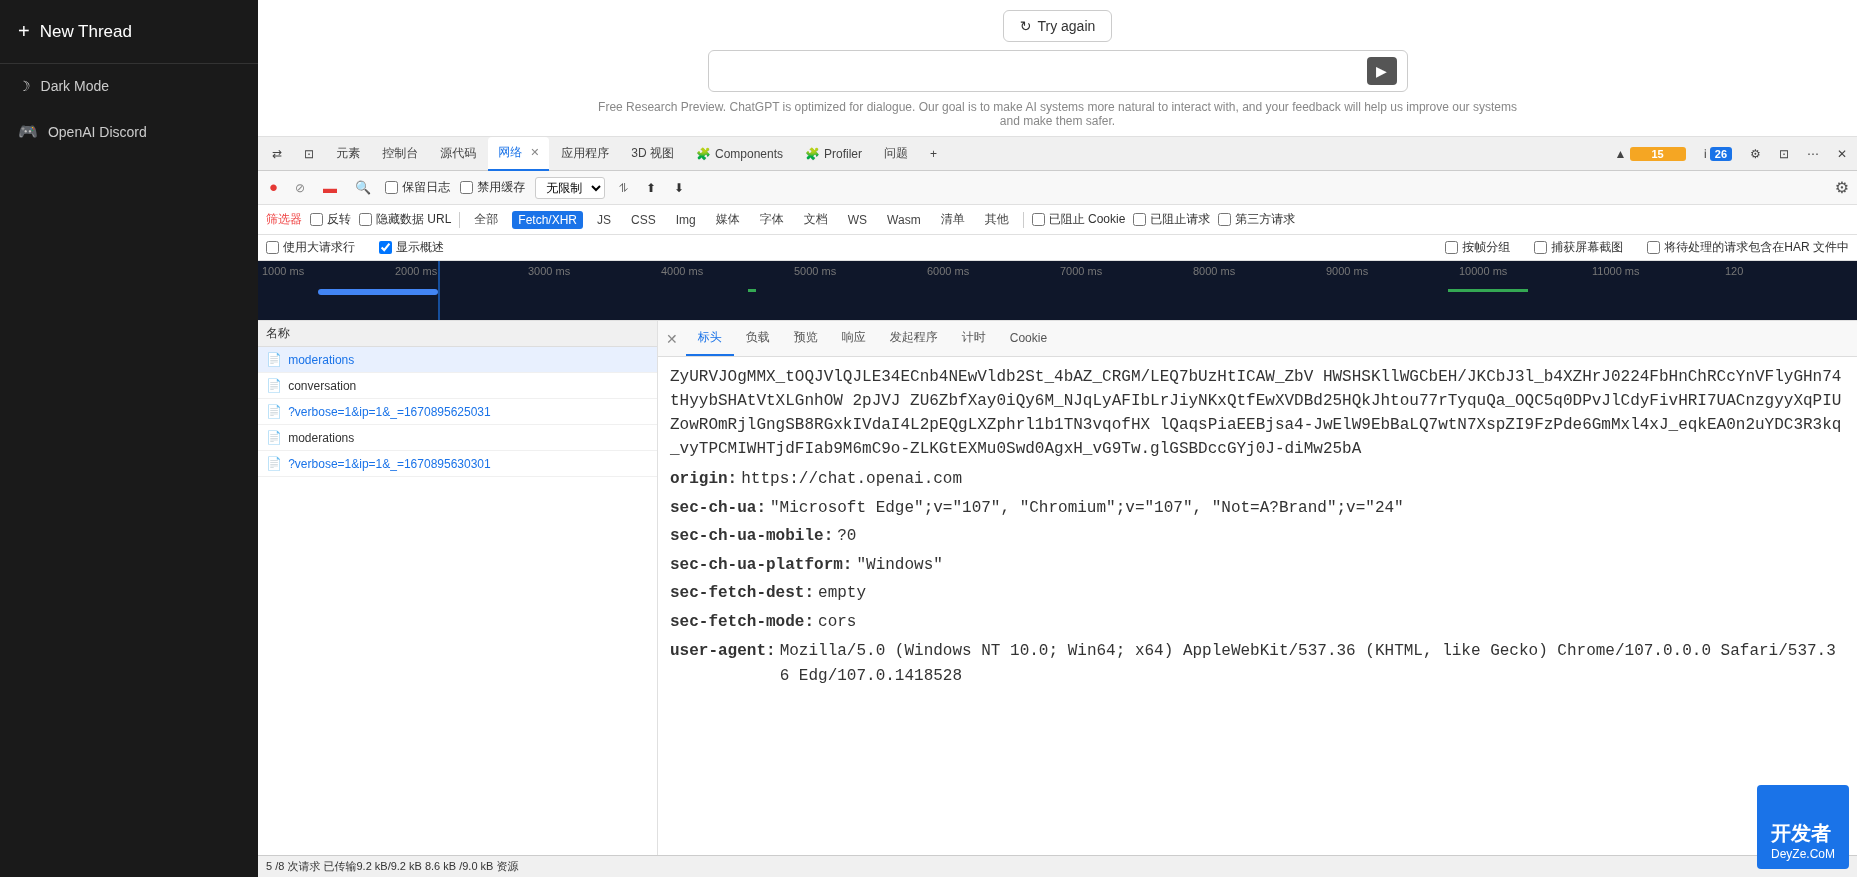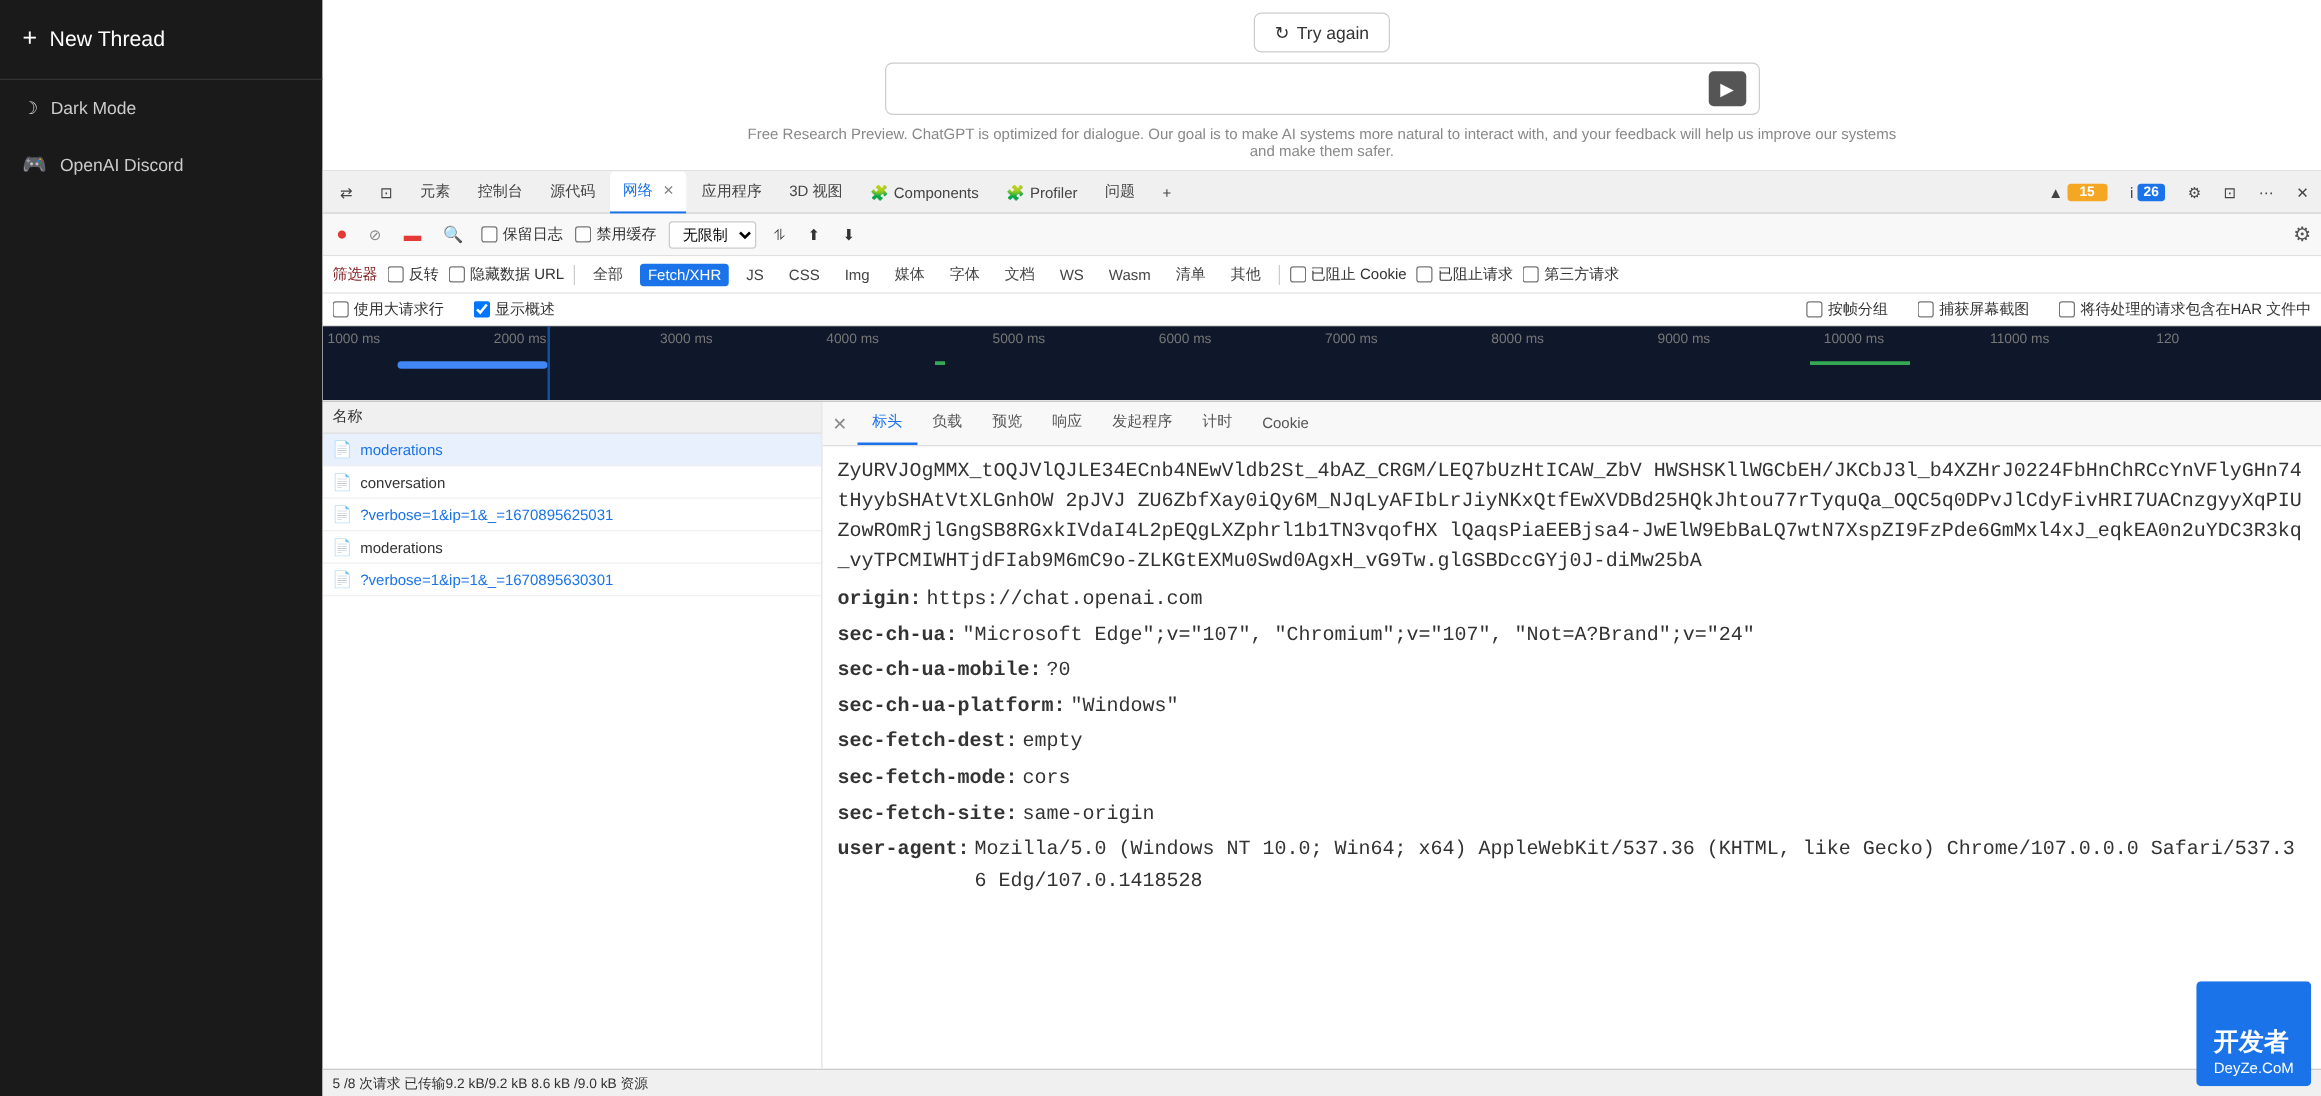--- a/index.html
+++ b/index.html
@@ -151,21 +151,21 @@
       gap: 3px;
       padding: 3px 6px;
       font-size: 12px;
       color: #444;
       cursor: pointer;
     }
     .warn-badge {
       background: #f5a623;
       color: #fff;
       border-radius: 3px;
-      padding: 1px 10px;
+      padding: 1px 22px;
       font-size: 11px;
       font-weight: bold;
     }
     .info-badge {
       background: #1a73e8;
       color: #fff;
       border-radius: 3px;
       padding: 1px 5px;
       font-size: 11px;
       font-weight: bold;
@@ -220,21 +220,21 @@
     
     .filter-bar {
       display: flex;
       align-items: center;
       background: #fff;
       border-bottom: 1px solid #e0e0e0;
       padding: 4px 8px;
       gap: 8px;
       flex-wrap: wrap;
     }
-    .filter-label { font-size: 12px; color: #7f1d1d; }
+    .filter-label { font-size: 12px; color: #ef4444; }
     .filter-chip {
       font-size: 12px;
       color: #444;
       cursor: pointer;
       padding: 2px 6px;
       border-radius: 3px;
     }
     .filter-chip.active {
       background: #1a73e8;
       color: #fff;
@@ -714,24 +714,20 @@
             </div>
             <div class="detail-row">
               <span class="detail-key">sec-fetch-dest:</span>
               <span class="detail-value">empty</span>
             </div>
             <div class="detail-row">
               <span class="detail-key">sec-fetch-mode:</span>
               <span class="detail-value">cors</span>
             </div>
             <div class="detail-row">
-              <span class="detail-key">sec-fetch-site:</span>
-              <span class="detail-value">same-origin</span>
-            </div>
-            <div class="detail-row">
               <span class="detail-key">user-agent:</span>
               <span class="detail-value">Mozilla/5.0 (Windows NT 10.0; Win64; x64) AppleWebKit/537.36 (KHTML, like Gecko) Chrome/107.0.0.0 Safari/537.36 Edg/107.0.1418528</span>
             </div>
           </div>
         </div>
 
       </div>
 
       <div class="status-bar">
         <span>5 /8 次请求 已传输9.2 kB/9.2 kB  8.6 kB /9.0 kB 资源</span>

